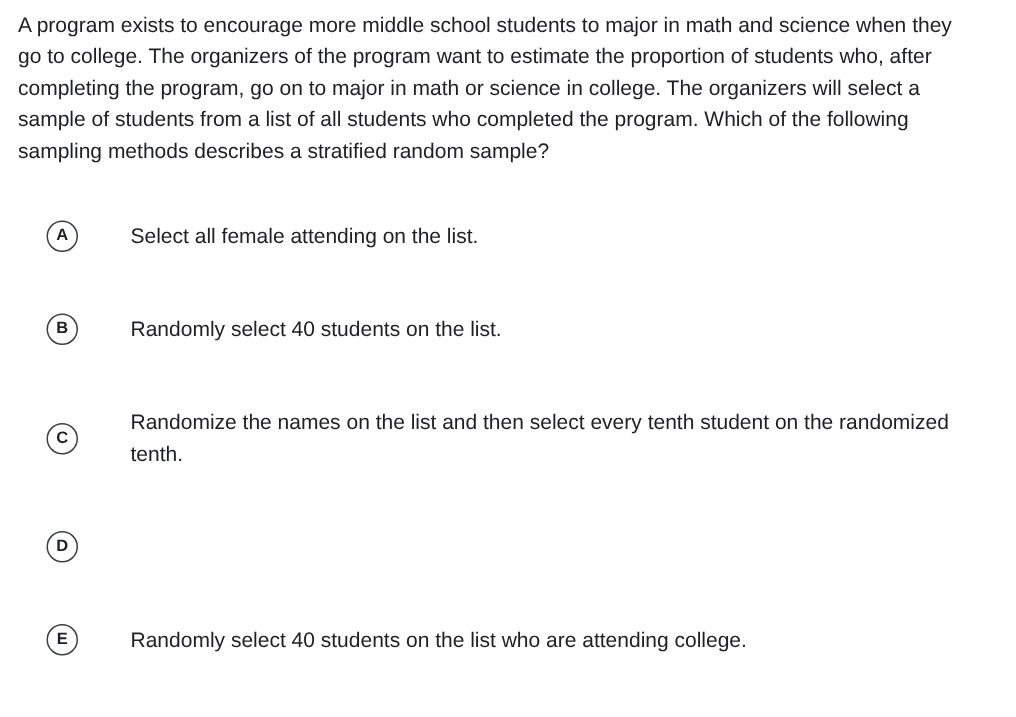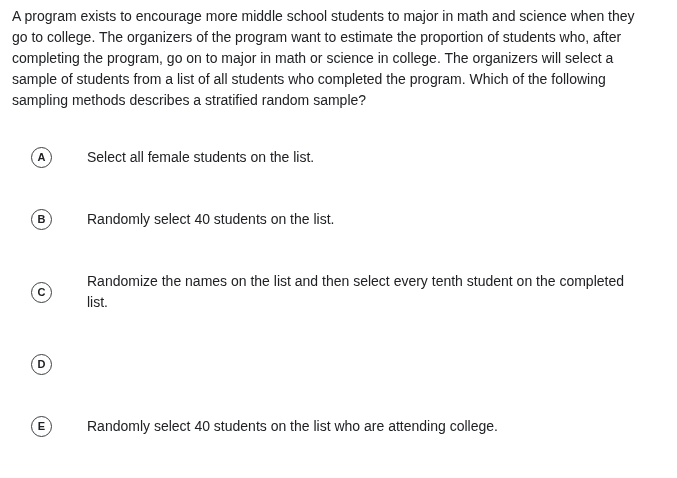--- a/index.html
+++ b/index.html
@@ -65,35 +65,35 @@
 <div class="page">
 
   <p class="question">A program exists to encourage more middle school students to major in math and science when they go to college. The organizers of the program want to estimate the proportion of students who, after completing the program, go on to major in math or science in college. The organizers will select a sample of students from a list of all students who completed the program. Which of the following sampling methods describes a stratified random sample?</p>
 
   <div class="choices">
 
     <div class="choice">
       <span class="badge">
         <span>A</span>
       </span>
-      <span class="choice-text">Select all female students on the list.</span>
+      <span class="choice-text">Select all female attending on the list.</span>
     </div>
 
     <div class="choice">
       <span class="badge">
         <span>B</span>
       </span>
       <span class="choice-text">Randomly select 40 students on the list.</span>
     </div>
 
     <div class="choice">
       <span class="badge">
         <span>C</span>
       </span>
-      <span class="choice-text">Randomize the names on the list and then select every tenth student on the completed list.</span>
+      <span class="choice-text">Randomize the names on the list and then select every tenth student on the randomized tenth.</span>
     </div>
 
     <div class="choice">
       <span class="badge">
         <span>D</span>
       </span>
     </div>
 
     <div class="choice">
       <span class="badge">

